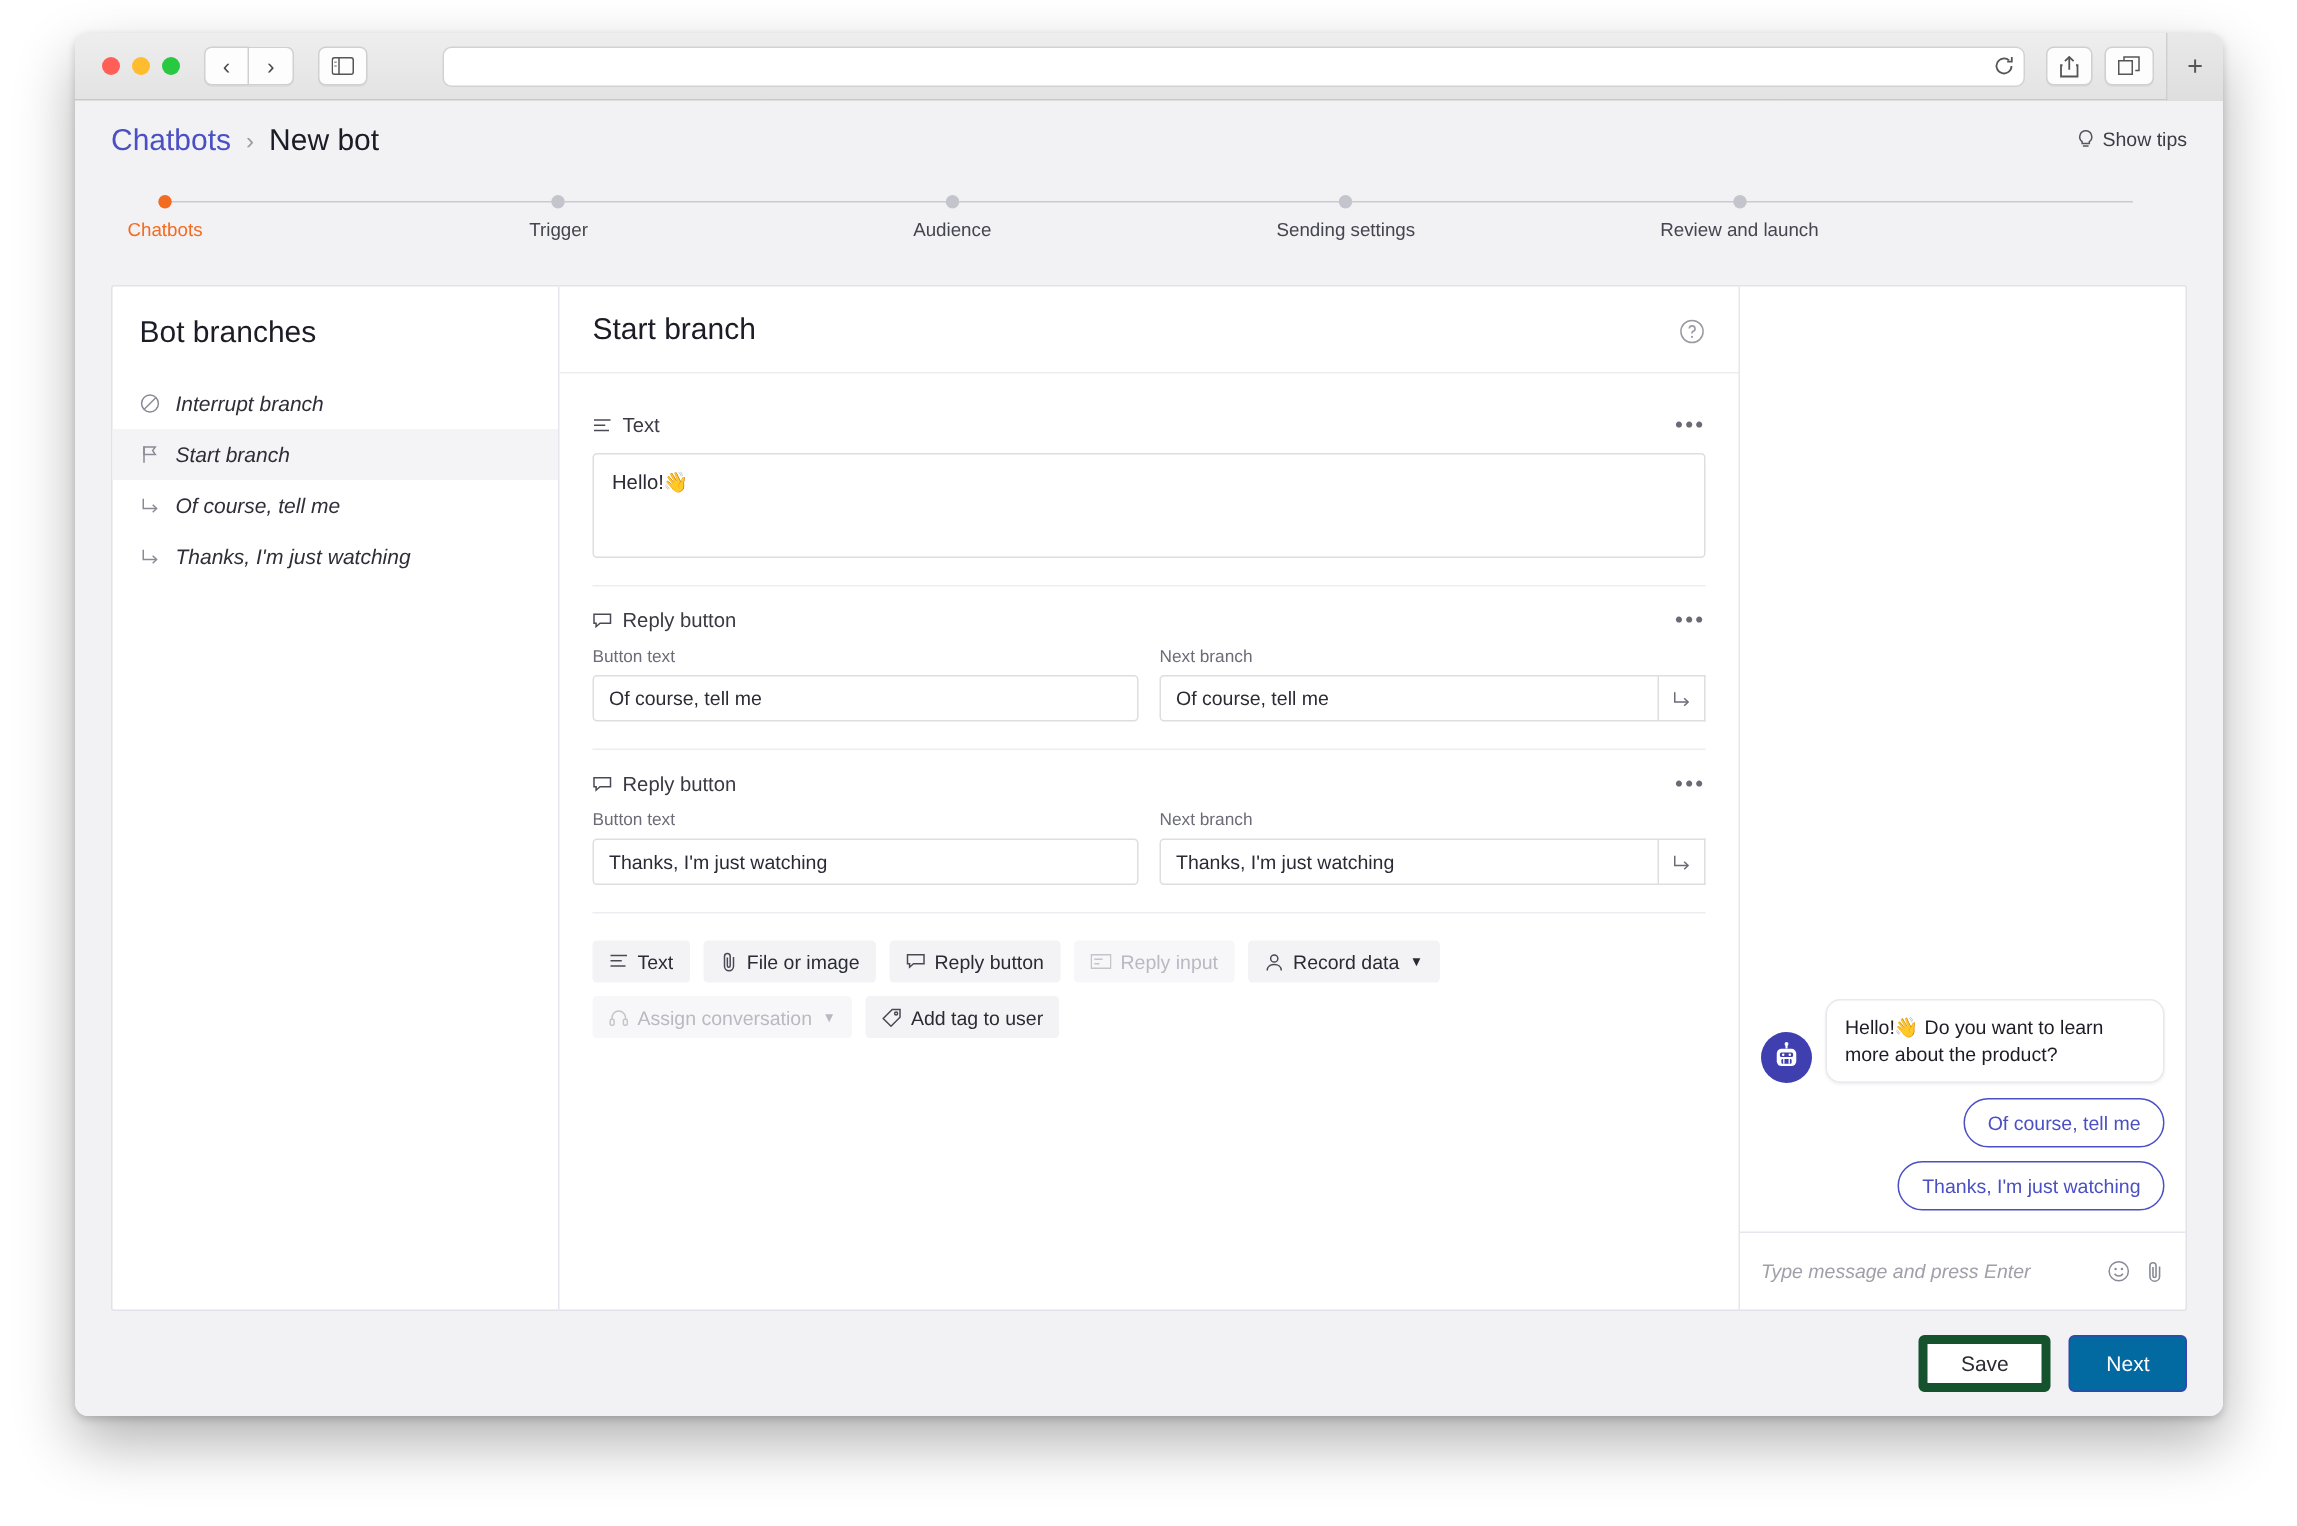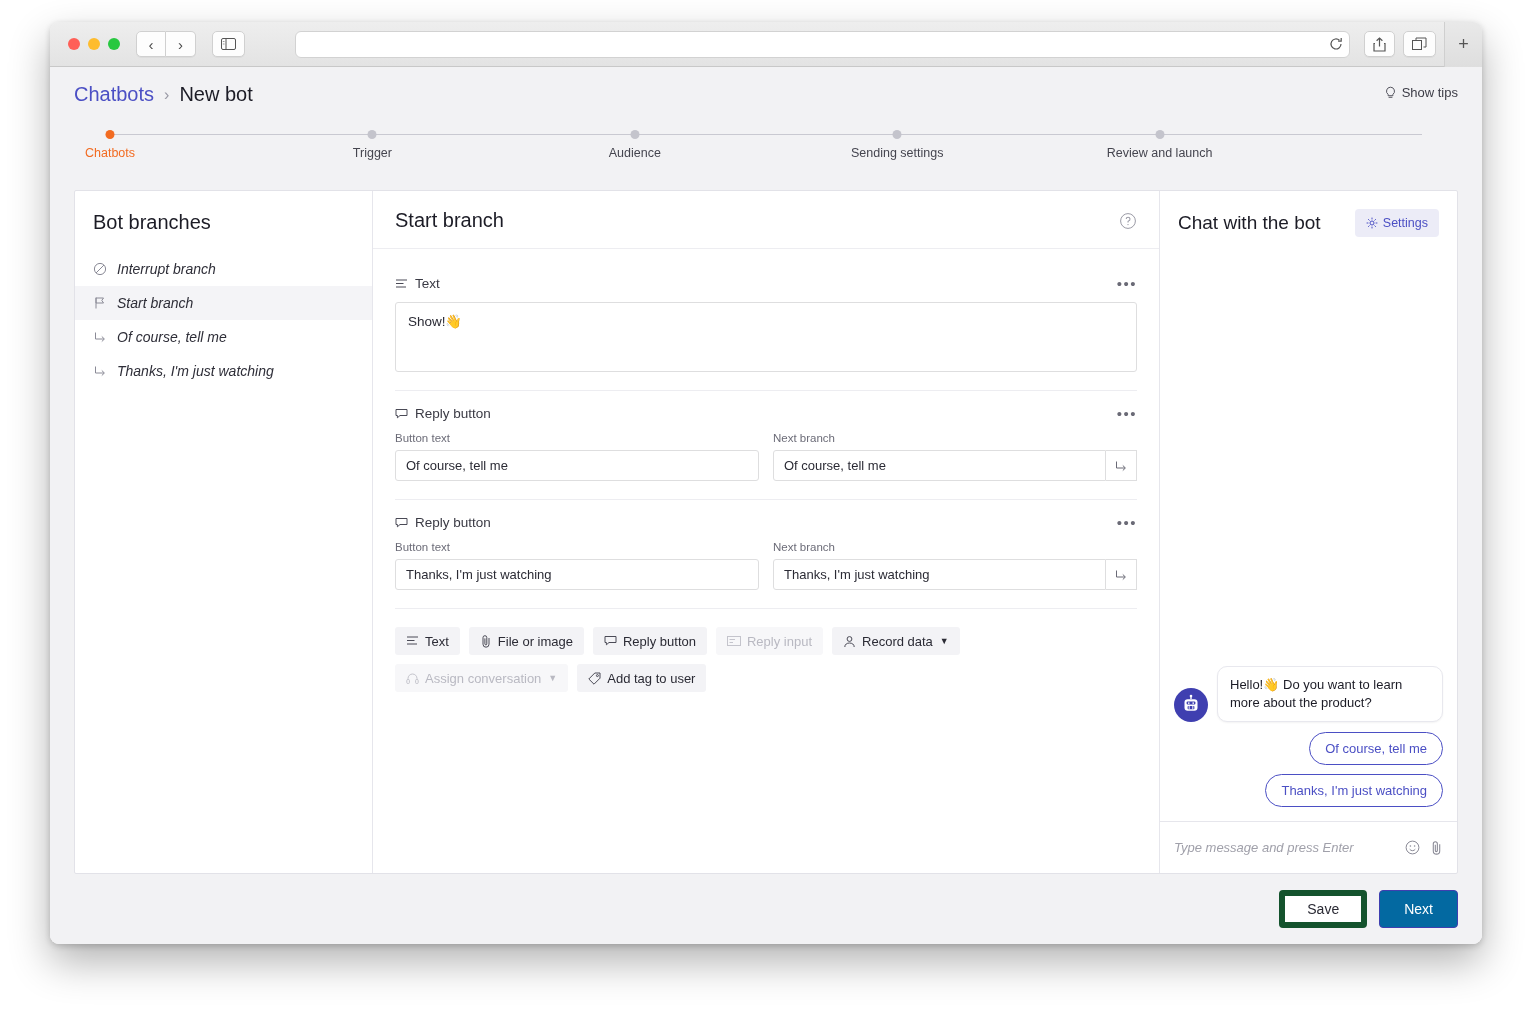--- a/index.html
+++ b/index.html
@@ -381,21 +381,21 @@
                         <line x1="1" y1="2" x2="12" y2="2" stroke="#4a4a56"></line>
                         <line x1="1" y1="5.5" x2="8.5" y2="5.5" stroke="#4a4a56"></line>
                         <line x1="1" y1="9" x2="11" y2="9" stroke="#4a4a56"></line>
                       </svg>
                 </span>
                 <span>Text</span>
               </div>
               <span class="dots">•••</span>
             </div>
             <div class="textarea">
-              <div>Show!👋</div>
+              <div>Hello!👋</div>
             </div>
             <div class="divider"></div>
           </div>
 
           <div class="block">
             <div class="block-head">
               <div class="block-title">
                 <span>
                   <svg width="13" height="12" viewBox="0 0 13 12">
                         <path d="M1 1.5h11v6H5L2.4 9.8V7.5H1z" fill="none" stroke="#4a4a56"></path>
@@ -535,32 +535,20 @@
                     </svg>
               </span>
               <span>Add tag to user</span>
             </div>
           </div>
 
         </div>
       </div>
 
       <div class="chat">
-        <div class="chat-head">
-          <h2>Chat with the bot</h2>
-          <div class="settings-btn">
-            <span>
-              <svg width="12" height="12" viewBox="0 0 12 12">
-                    <circle cx="6" cy="6" r="2" fill="none" stroke="#4b4fc4"></circle>
-                    <path d="M6 .6v1.8M6 9.6v1.8M.6 6h1.8M9.6 6h1.8M2.2 2.2l1.3 1.3M8.5 8.5l1.3 1.3M9.8 2.2 8.5 3.5M3.5 8.5 2.2 9.8" stroke="#4b4fc4"></path>
-                  </svg>
-            </span>
-            <span>Settings</span>
-          </div>
-        </div>
 
         <div class="chat-body">
           <div class="msg-row">
             <div class="avatar">
               <svg width="22" height="22" viewBox="0 0 22 22">
                 <line x1="11" y1="2.5" x2="11" y2="5" stroke="#fff" stroke-width="1.4"></line>
                 <circle cx="11" cy="2" r="1.3" fill="#fff"></circle>
                 <rect x="4.5" y="5.2" width="13" height="11.5" rx="3.2" fill="#fff"></rect>
                 <rect x="6.6" y="7.6" width="8.8" height="3" rx="1" fill="#3f3fb0"></rect>
                 <circle cx="8.8" cy="9.1" r="0.85" fill="#fff"></circle>

